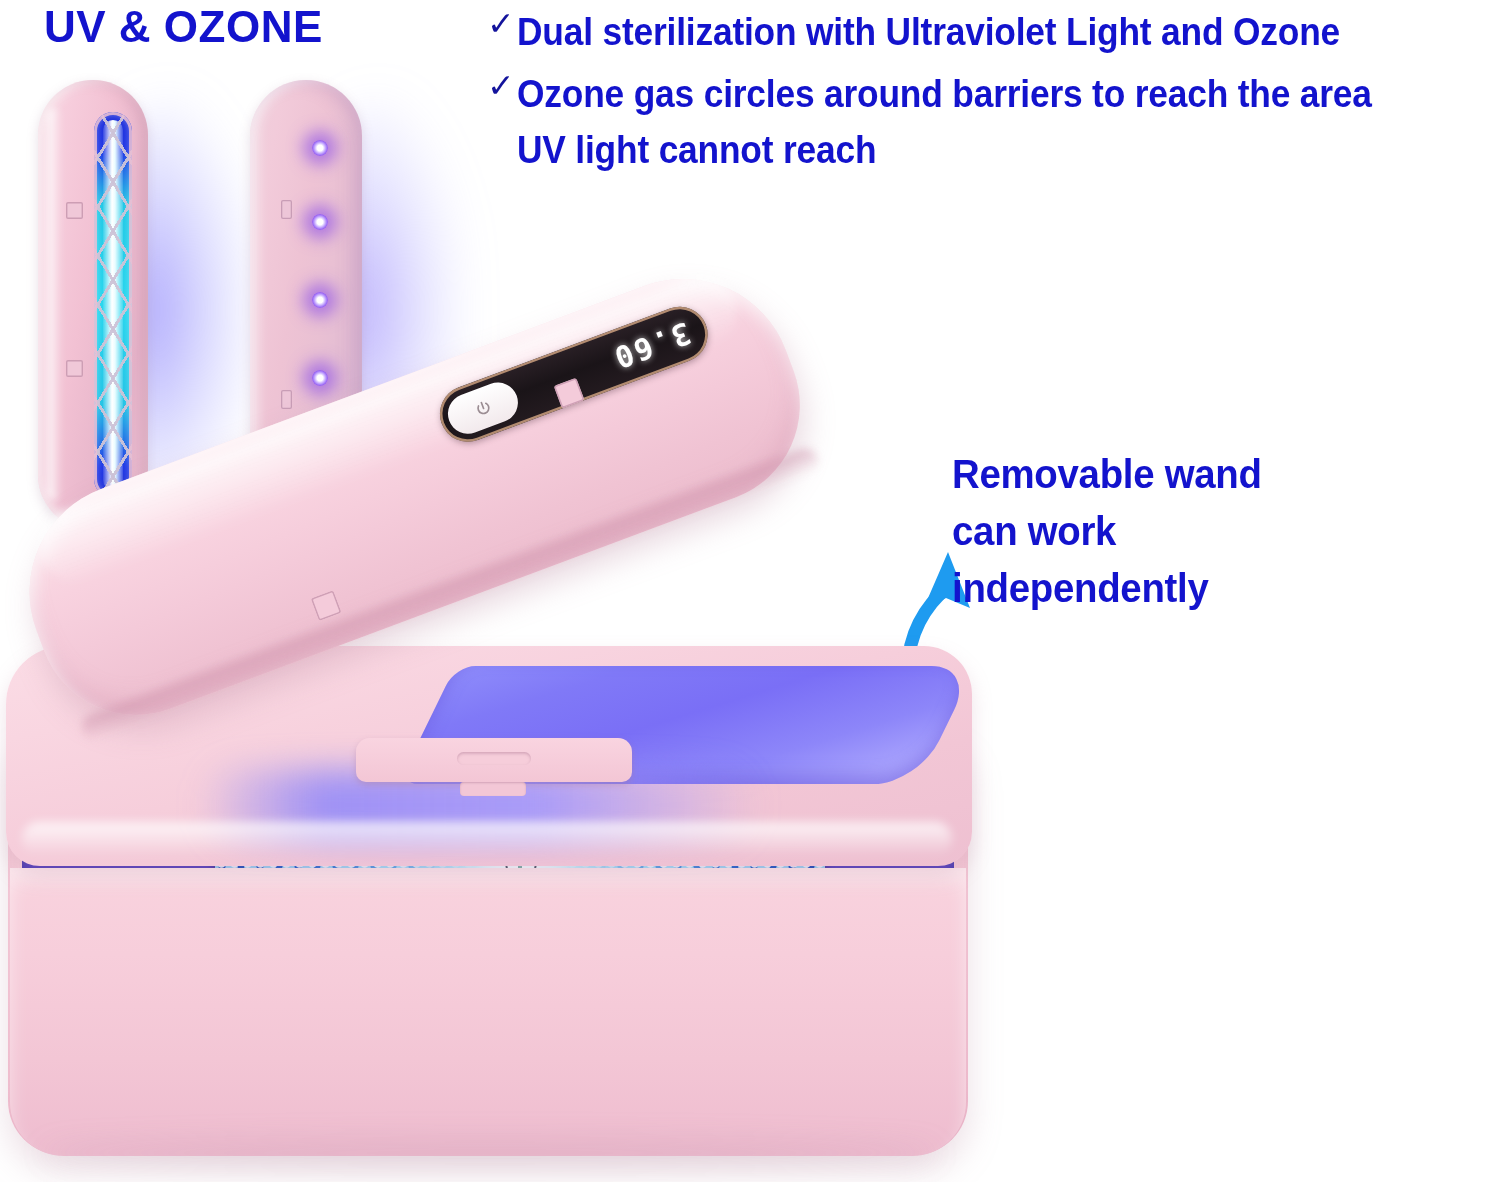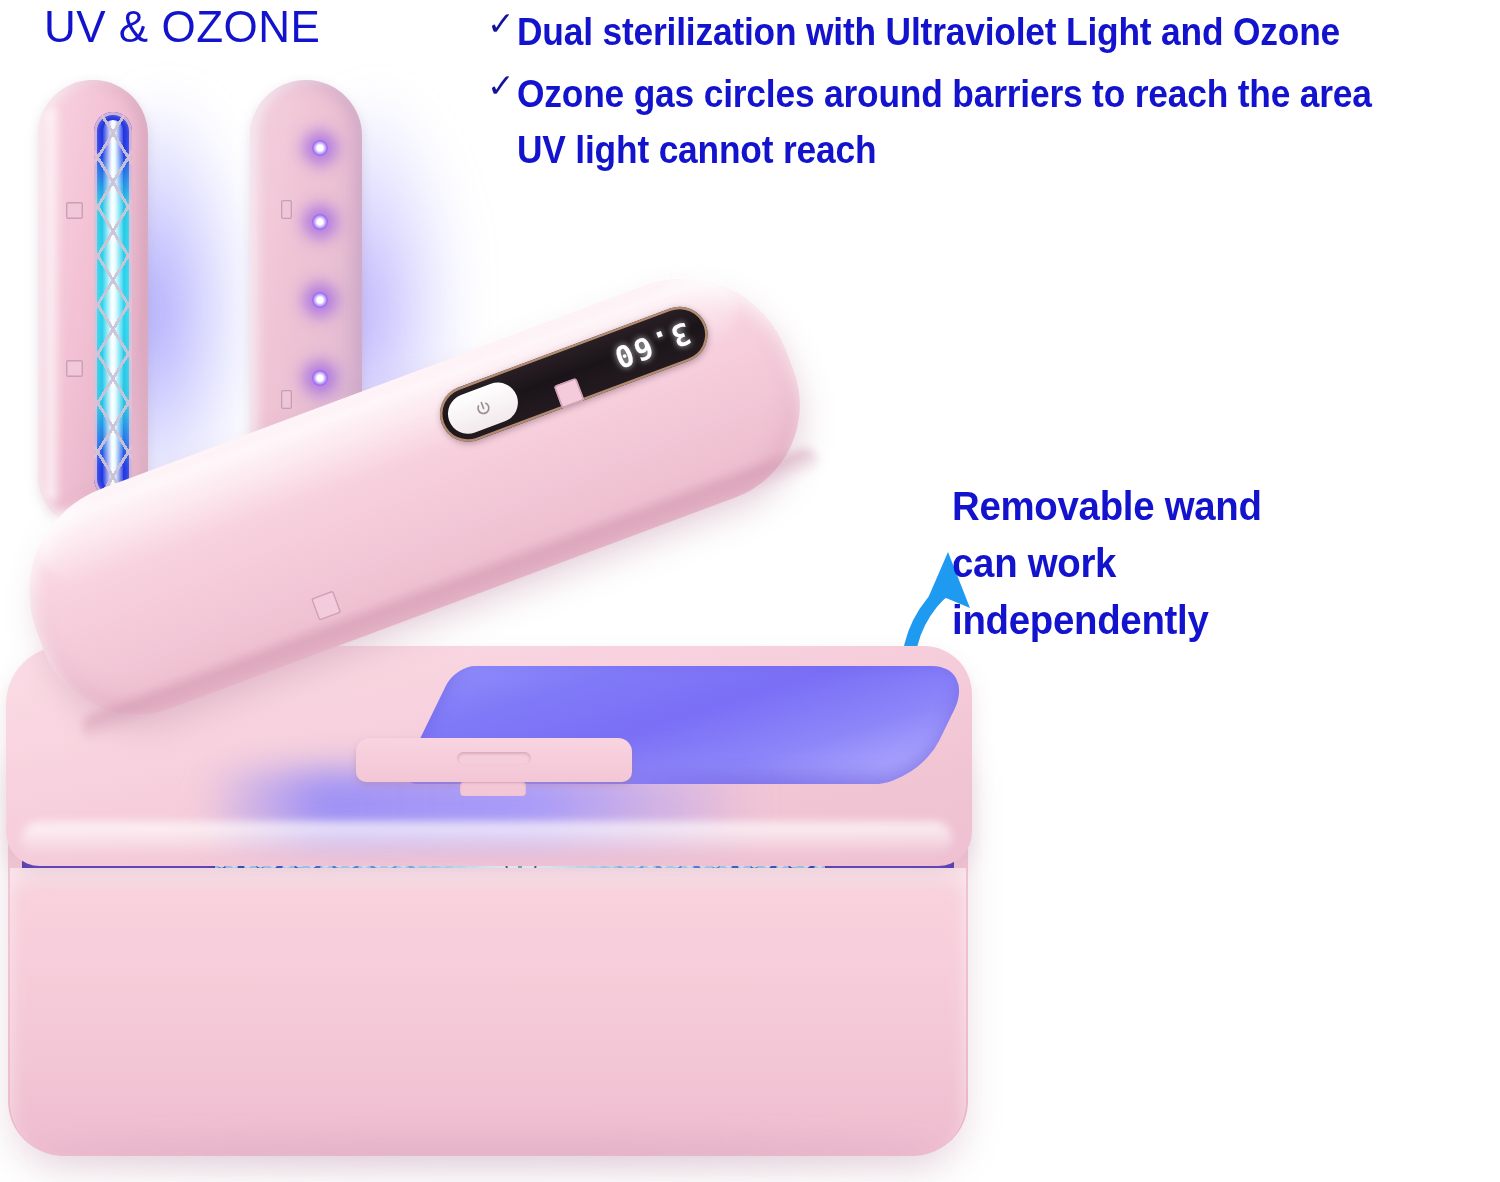--- a/index.html
+++ b/index.html
@@ -6,41 +6,41 @@
   body{
     width:1500px;height:1182px;position:relative;overflow:hidden;
     font-family:"Liberation Sans", sans-serif;
     -webkit-font-smoothing:antialiased;
   }
   .stage{position:absolute;inset:0;background:#fff;}
 
   
   #heading{
     position:absolute;left:44px;top:4px;
-    font-size:44px;font-weight:normal;letter-spacing:.5px;
+    font-size:44px;font-weight:bold;letter-spacing:.5px;
     color:#1313cd;white-space:nowrap;line-height:1.05;
   }
 
   
   #bullets{position:absolute;left:487px;top:4px;width:1010px;}
   .bullet{display:flex;align-items:flex-start;margin-bottom:6px;}
   .check{
     flex:0 0 auto;width:30px;font-size:33px;line-height:44px;
     color:#13139c;font-weight:normal;font-family:"DejaVu Sans",sans-serif;
     transform:translateY(-2px);
   }
   .btext{
     font-size:38px;font-weight:bold;color:#1313cd;
     line-height:56px;letter-spacing:-.2px;
     transform:scaleX(.93);transform-origin:left center;
   }
 
   
   #wand-callout{
-    position:absolute;left:952px;top:478px;width:540px;
+    position:absolute;left:952px;top:446px;width:540px;
     font-size:40px;font-weight:bold;color:#1313cd;line-height:1.42;
     letter-spacing:-.3px;
   }
   #wand-callout div{transform:scaleX(.96);transform-origin:left center;}
 
   
   #callout-arrow{position:absolute;left:878px;top:538px;width:150px;height:150px;}
 
   
   .wandfig{position:absolute;}

